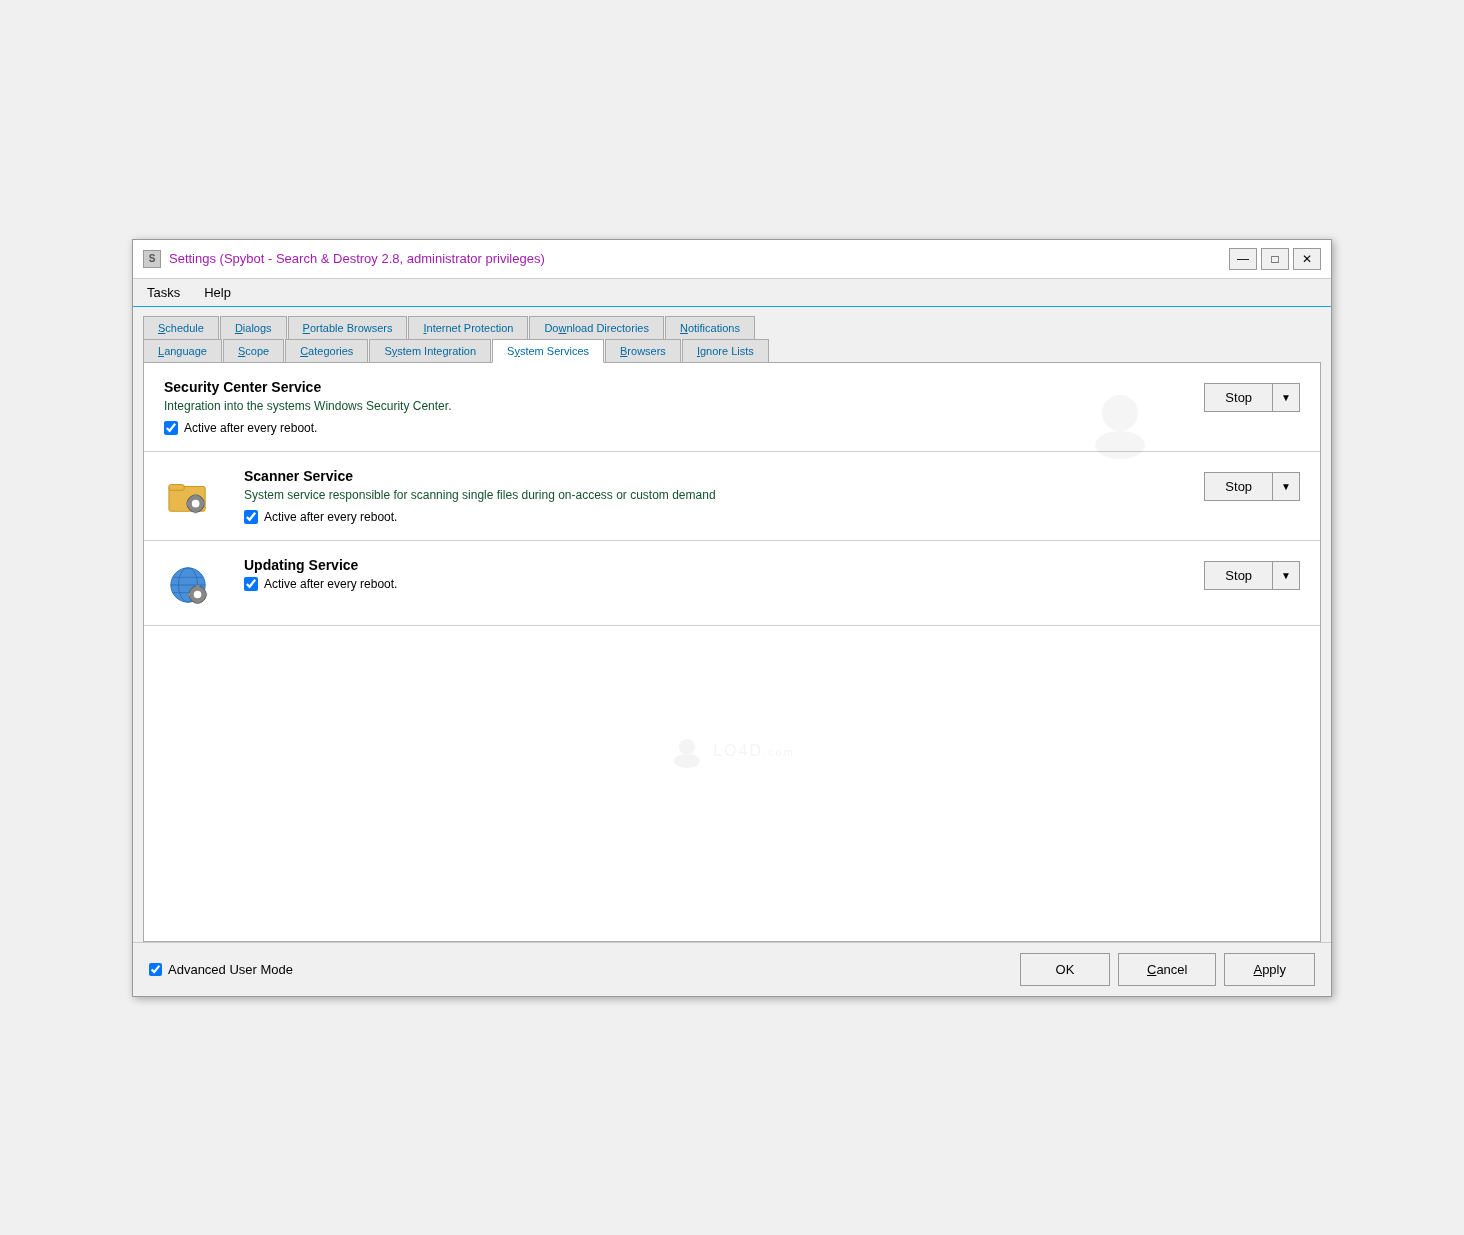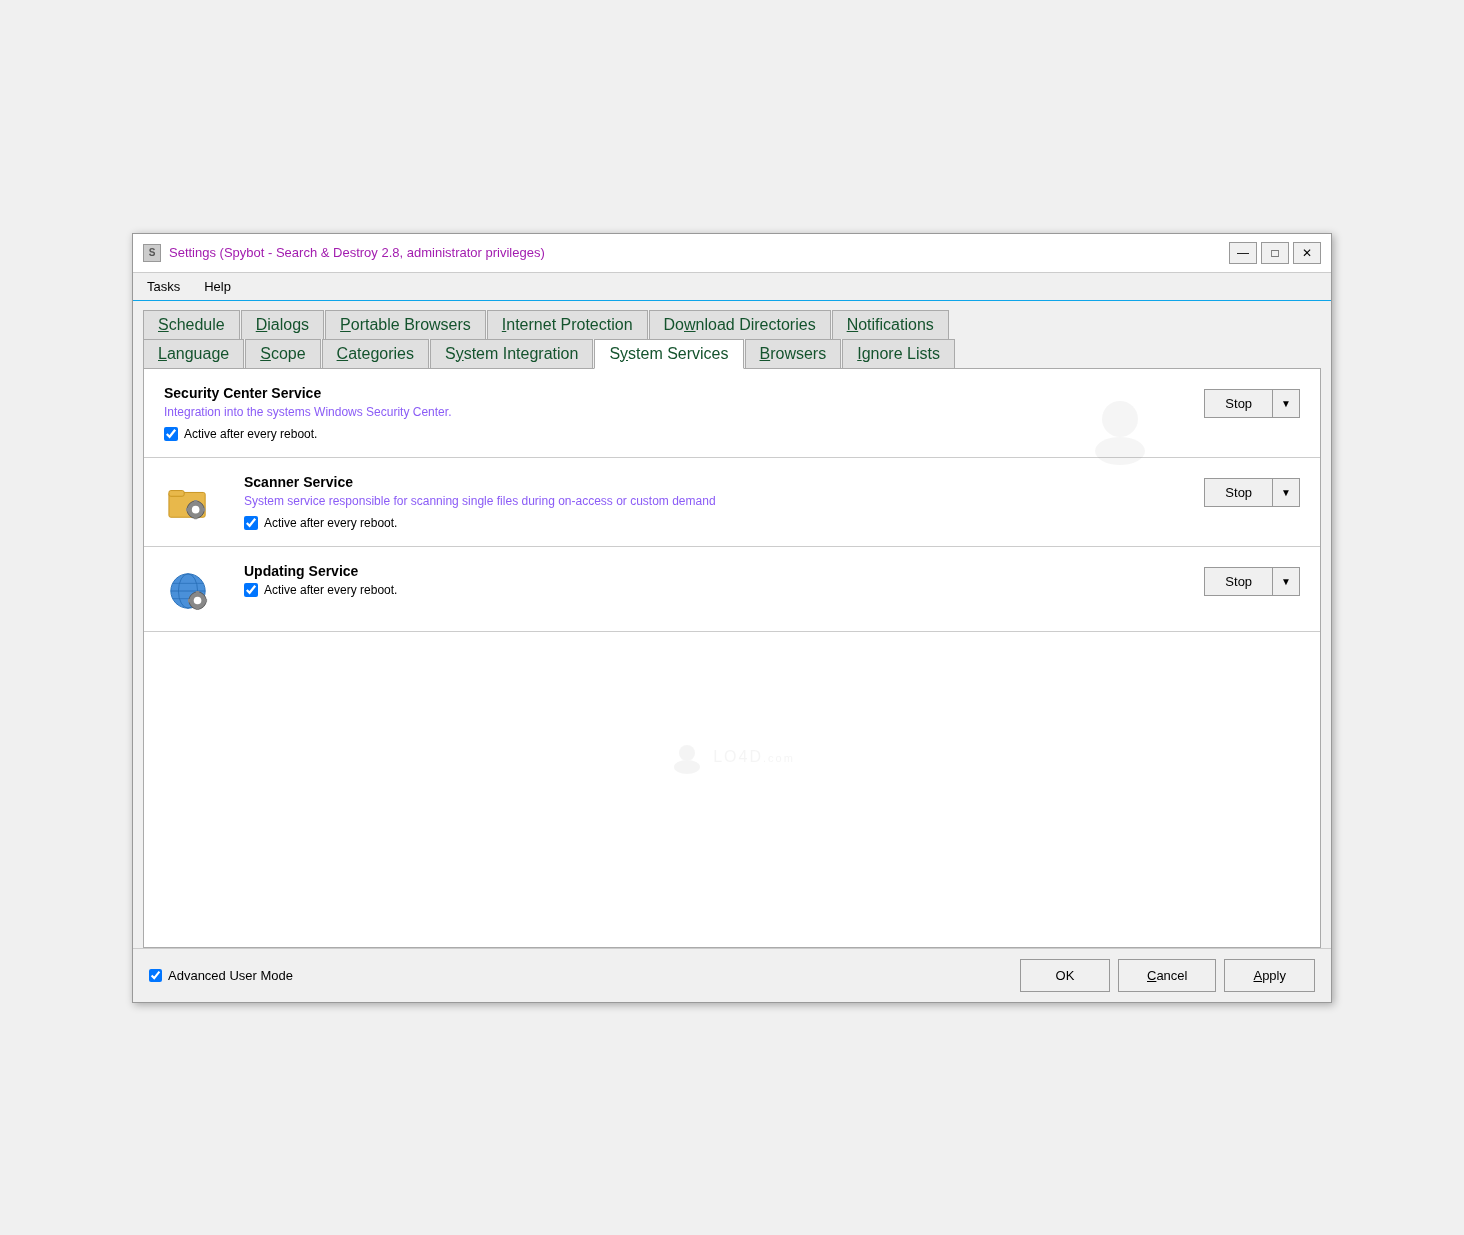--- a/index.html
+++ b/index.html
@@ -80,22 +80,22 @@
       display: flex;
       gap: 1px;
       margin-bottom: 0;
     }
     .tab {
       padding: 5px 14px;
       background: #e0e0e0;
       border: 1px solid #aaa;
       border-bottom: none;
       cursor: pointer;
-      font-size: 16px;
-      color: #14532d;
+      font-size: 11px;
+      color: #0369a1;
       position: relative;
       top: 1px;
     }
     .tab.active {
       background: #fff;
       border-bottom: 1px solid #fff;
       z-index: 2;
       font-weight: normal;
       text-align: center;
     }
@@ -134,21 +134,21 @@
     .service-info {
       flex: 1;
     }
     .service-name {
       font-weight: bold;
       font-size: 14px;
       margin-bottom: 4px;
     }
     .service-desc {
       font-size: 12px;
-      color: #8b5cf6;
+      color: #14532d;
       margin-bottom: 8px;
     }
     .checkbox-row {
       display: flex;
       align-items: center;
       gap: 6px;
       font-size: 12px;
     }
     .checkbox-row input[type="checkbox"] {
       width: 14px;

